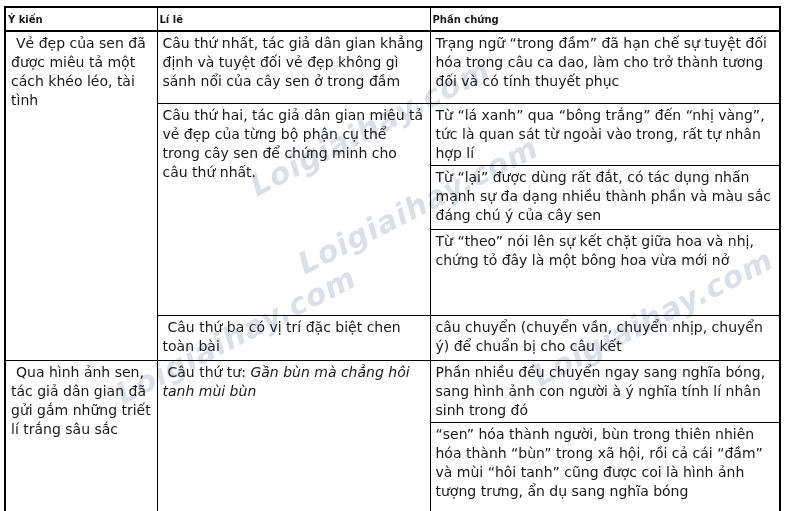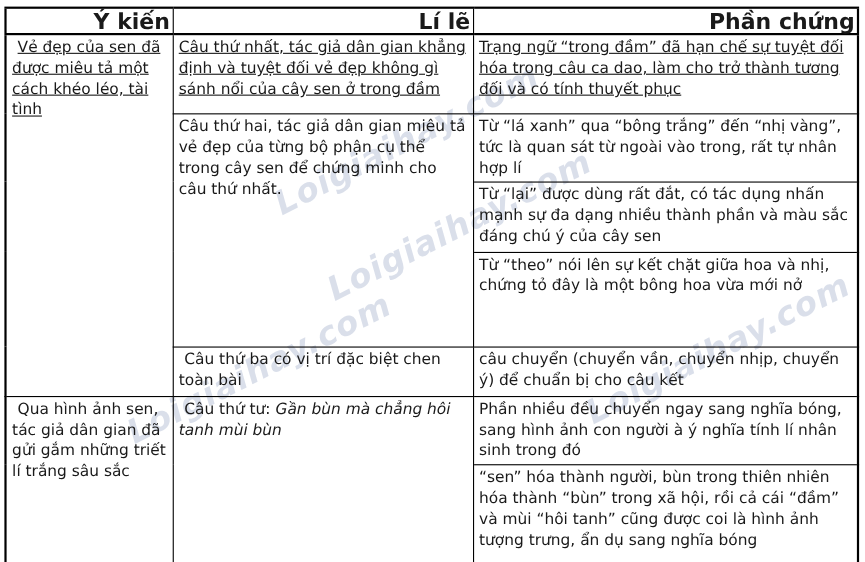--- a/index.html
+++ b/index.html
@@ -24,40 +24,40 @@
     border-collapse: collapse;
     table-layout: fixed;
     border: 2px solid #000;
     font-size: 14px;
     line-height: 19px;
   }
   table.arg th {
     border: 1px solid #000;
     border-top: 2px solid #000;
     border-bottom: 2px solid #000;
-    font-size: 20px;
+    font-size: 10px;
     font-weight: bold;
-    text-align: right;
+    text-align: left;
     padding: 1px 2px;
     height: 20px;
     background: #ffffff;
   }
   table.arg td {
     border: 1px solid #000;
     vertical-align: top;
     padding: 2px 5px;
     text-align: left;
     background: transparent;
   }
   td.vmid { vertical-align: middle; }
   td.indent { text-indent: 5px; }
   td.c-op { padding-left: 4px; padding-right: 3px; }
   .it { font-style: italic; }
 
-  tr.r1 { height: 72px; text-decoration: underline; }
+  tr.r1 { height: 72px; }
   tr.r2 { height: 62px; }
   tr.r3 { height: 64px; }
   tr.r4 { height: 86px; }
   tr.r5 { height: 45px; }
   tr.r6 { height: 52px; }
   tr.r7 { height: 90px; }
 
   .wm {
     position: absolute;
     font-size: 30px;

